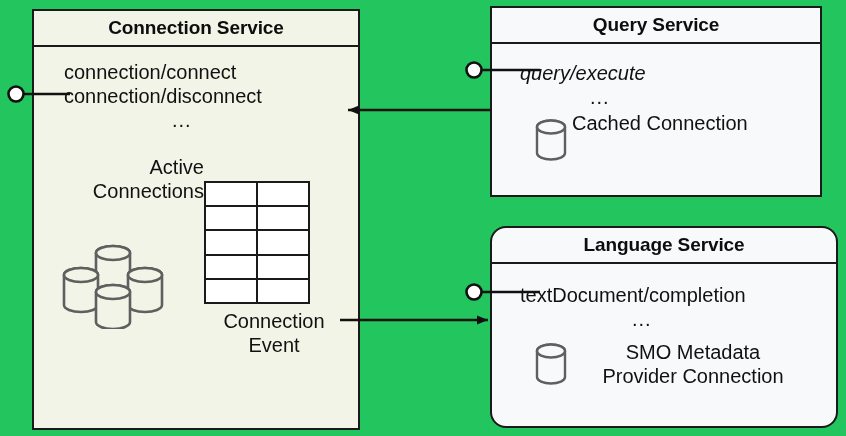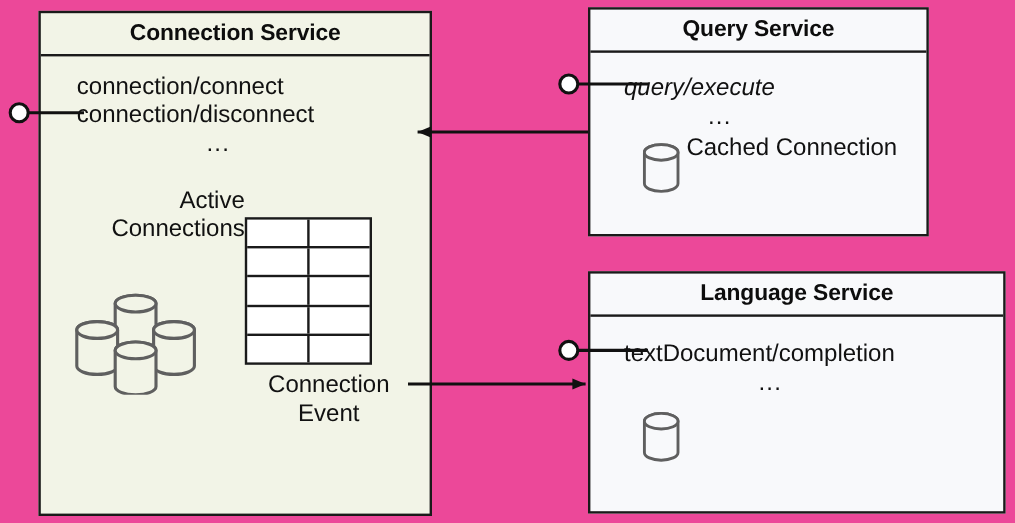--- a/index.html
+++ b/index.html
@@ -4,47 +4,48 @@
 <style>
   html, body {
     margin: 0;
     padding: 0;
     background: #ffffff;
   }
   #canvas {
     position: relative;
     width: 846px;
     height: 436px;
-    background: #ec4899;
+    background: #22c55e;
     font-family: "Liberation Sans", sans-serif;
     overflow: hidden;
   }
 
   
   .component {
     position: absolute;
     box-sizing: border-box;
     border: 2px solid #1a1a1a;
     display: flex;
     flex-direction: column;
   }
   .comp-conn {
     left: 32px;  top: 9px;
     width: 328px; height: 421px;
     background: #f2f4e7;
   }
   .comp-query {
     left: 490px; top: 6px;
-    width: 284px; height: 191px;
+    width: 332px; height: 191px;
     background: #f8f9fb;
   }
   .comp-lang {
     left: 490px; top: 226px;
     width: 348px; height: 202px;
     background: #f8f9fb;
+    border-radius: 16px;
   }
 
   .comp-header {
     height: 34px;
     flex: 0 0 34px;
     border-bottom: 2px solid #1a1a1a;
     display: flex;
     align-items: center;
     justify-content: center;
     font-weight: bold;
@@ -243,20 +244,24 @@
       <div class="txt ls-op">textDocument/completion</div>
       <div class="ellipsis ls-dots">...</div>
 
       <svg class="db-icon" style="left:42px; top:78px;" width="34" height="44" viewBox="0 0 34 44">
         <g fill="#f8f9fb" stroke="#5f5f5f" stroke-width="2.4">
           <path d="M3,9 a14,6.5 0 0,1 28,0 v26 a14,6.5 0 0,1 -28,0 z"></path>
           <ellipse cx="17" cy="9" rx="14" ry="6.5"></ellipse>
         </g>
       </svg>
 
+      <div class="txt ls-smo">
+        <span>SMO Metadata</span><br>
+        <span>Provider Connection</span>
+      </div>
     </div>
   </div>
 
   <svg id="overlay" viewBox="0 0 846 436">
     <defs>
       <marker id="arrowLeft" markerWidth="12" markerHeight="10" refX="11" refY="5" orient="auto" markerUnits="userSpaceOnUse">
         <path d="M11,5 L0,0.4 L0,9.6 Z" fill="#111111"></path>
       </marker>
       <marker id="arrowRight" markerWidth="12" markerHeight="10" refX="11" refY="5" orient="auto" markerUnits="userSpaceOnUse">
         <path d="M0,0.4 L11,5 L0,9.6 Z" fill="#111111"></path>

